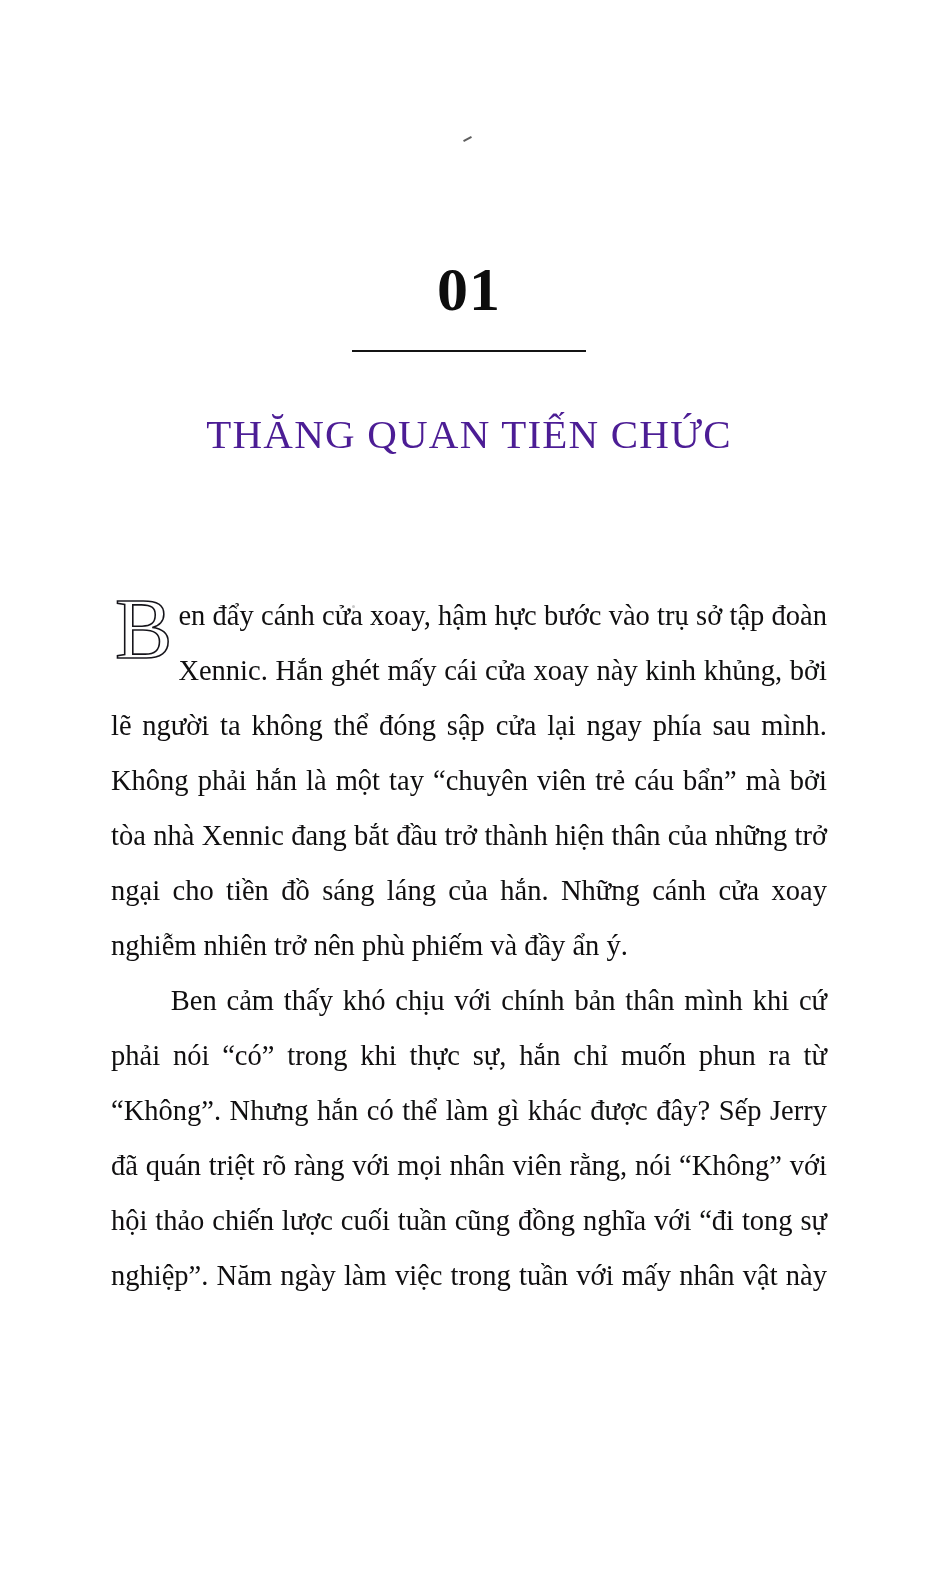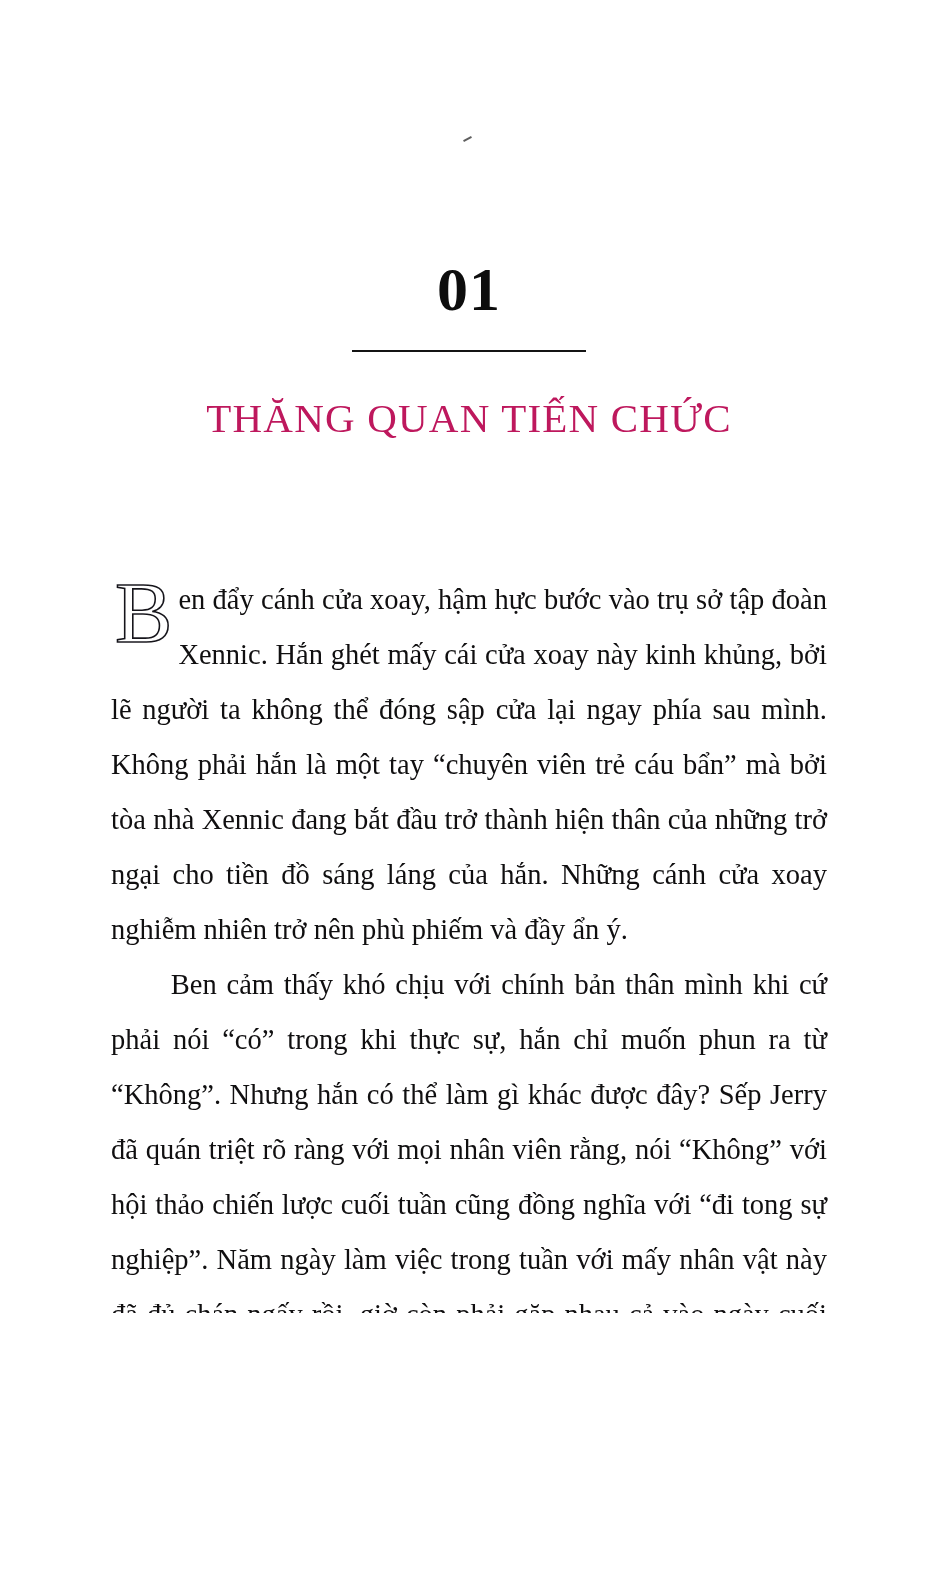--- a/index.html
+++ b/index.html
@@ -29,24 +29,24 @@
     line-height: 1;
     color: #0d0d0d;
   }
   .chapter-rule {
     width: 234px;
     height: 2px;
     background: #141414;
     margin: 30px auto 0 auto;
   }
   .chapter-title {
-    margin-top: 42px;
+    margin-top: 58px;
     font-size: 41px;
     letter-spacing: 1.2px;
-    color: #be185d;
+    color: #4c1d95;
     font-family: "Liberation Serif", serif;
     white-space: nowrap;
   }
   .body-block {
     margin: 0 auto;
     width: 716px;
     padding-top: 130px;
   }
   p.para {
     margin: 0;

